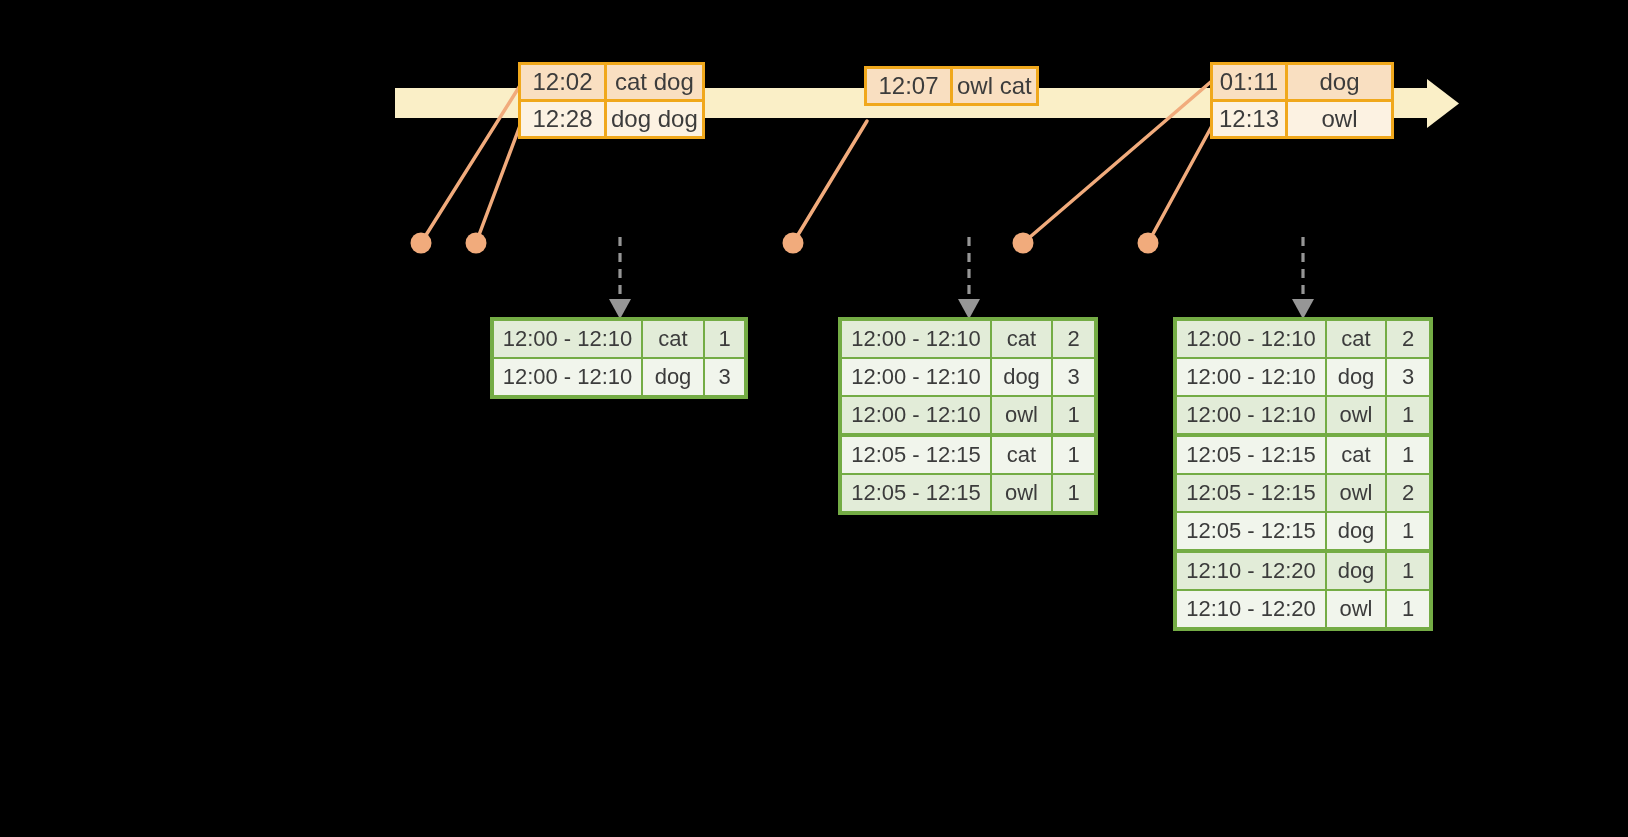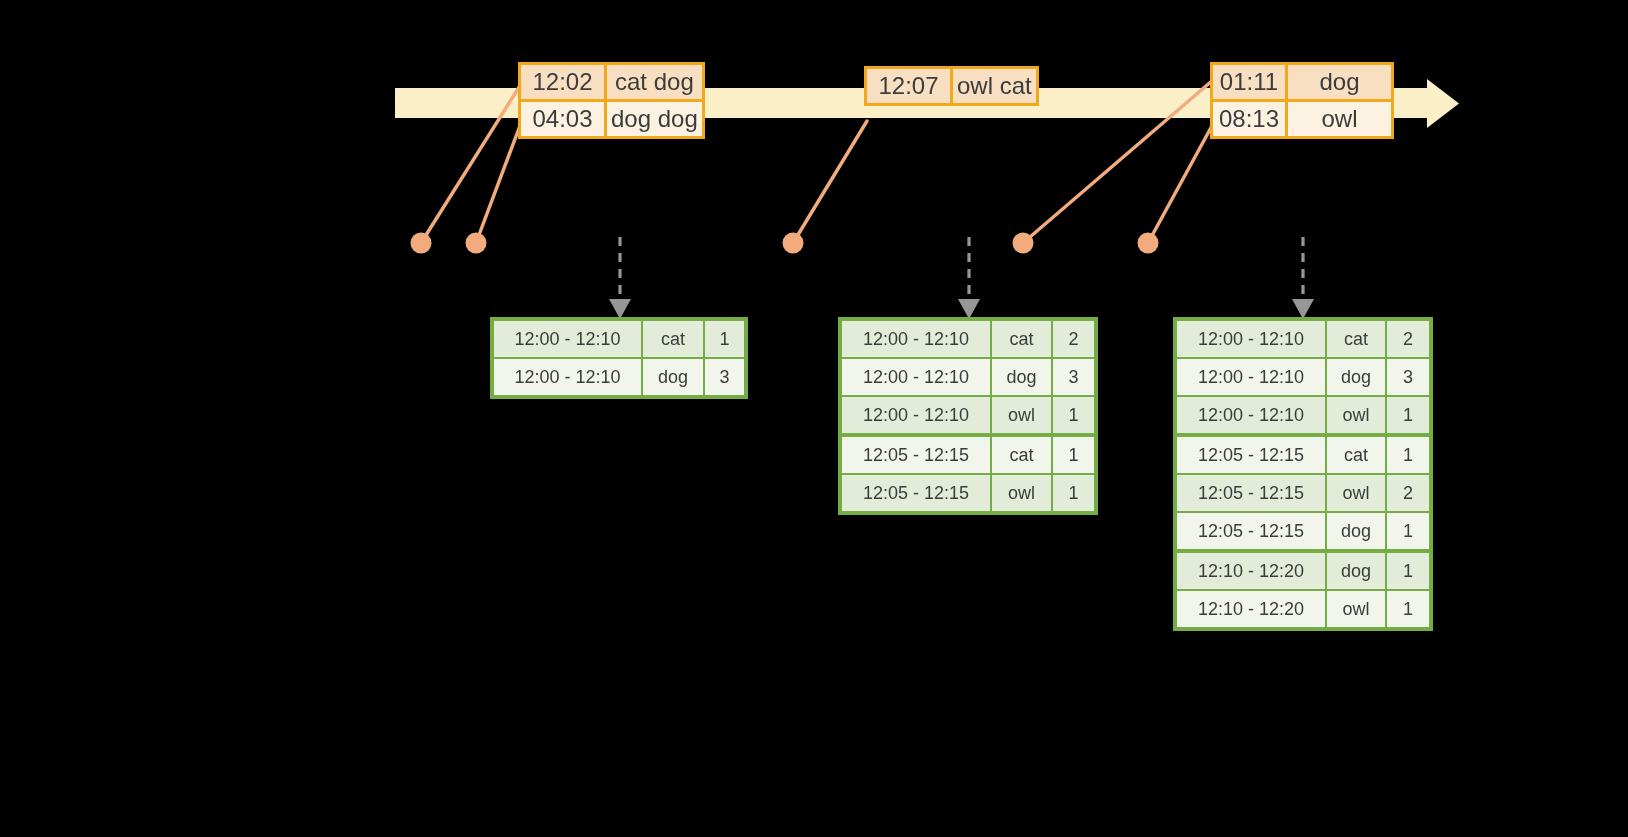--- a/index.html
+++ b/index.html
@@ -30,21 +30,21 @@
 
   table{position:absolute;border-collapse:collapse;table-layout:fixed;}
   td{padding:0 4px;text-align:center;vertical-align:middle;overflow:hidden;white-space:nowrap;}
 
   .event-table{border:3px solid var(--event-table-border);}
   .event-table td{border:3px solid var(--event-table-border);font-size:24px;height:34px;}
   .event-table tr:nth-child(odd) td{background:var(--event-row-peach);}
   .event-table tr:nth-child(even) td{background:var(--event-row-cream);}
 
   .result-table{border:4px solid var(--result-table-border);}
-  .result-table td{border:2px solid var(--result-table-border);font-size:18px;height:36px;}
+  .result-table td{border:2px solid var(--result-table-border);font-size:22px;height:36px;}
   .result-table tr:nth-child(odd) td{background:var(--result-row-dark);}
   .result-table tr:nth-child(even) td{background:var(--result-row-light);}
   .result-table tr.group-start td{border-top-width:4px;}
 </style>
 </head>
 <body>
 
 <div class="canvas">
 
   <svg class="gfx" width="1628" height="837" viewBox="0 0 1628 837">
@@ -82,21 +82,21 @@
     <colgroup>
         <col style="width:86px">
         <col style="width:93px">
       </colgroup>
     <tbody>
         <tr>
       <td>12:02</td>
       <td>cat dog</td>
     </tr>
     <tr>
-      <td>04:03</td>
+      <td>12:28</td>
       <td>dog dog</td>
     </tr>
   </tbody>
     </table>
 
   <table class="event-table" style="left:864px;top:66px;">
     <colgroup>
         <col style="width:86px">
         <col style="width:77px">
       </colgroup>
@@ -112,21 +112,21 @@
     <colgroup>
         <col style="width:75px">
         <col style="width:106px">
       </colgroup>
     <tbody>
         <tr>
       <td>01:11</td>
       <td>dog</td>
     </tr>
     <tr>
-      <td>08:13</td>
+      <td>12:13</td>
       <td>owl</td>
     </tr>
   </tbody>
     </table>
 
   <table class="result-table" style="left:490px;top:317px;">
     <colgroup>
         <col style="width:150px">
         <col style="width:62px">
         <col style="width:42px">

